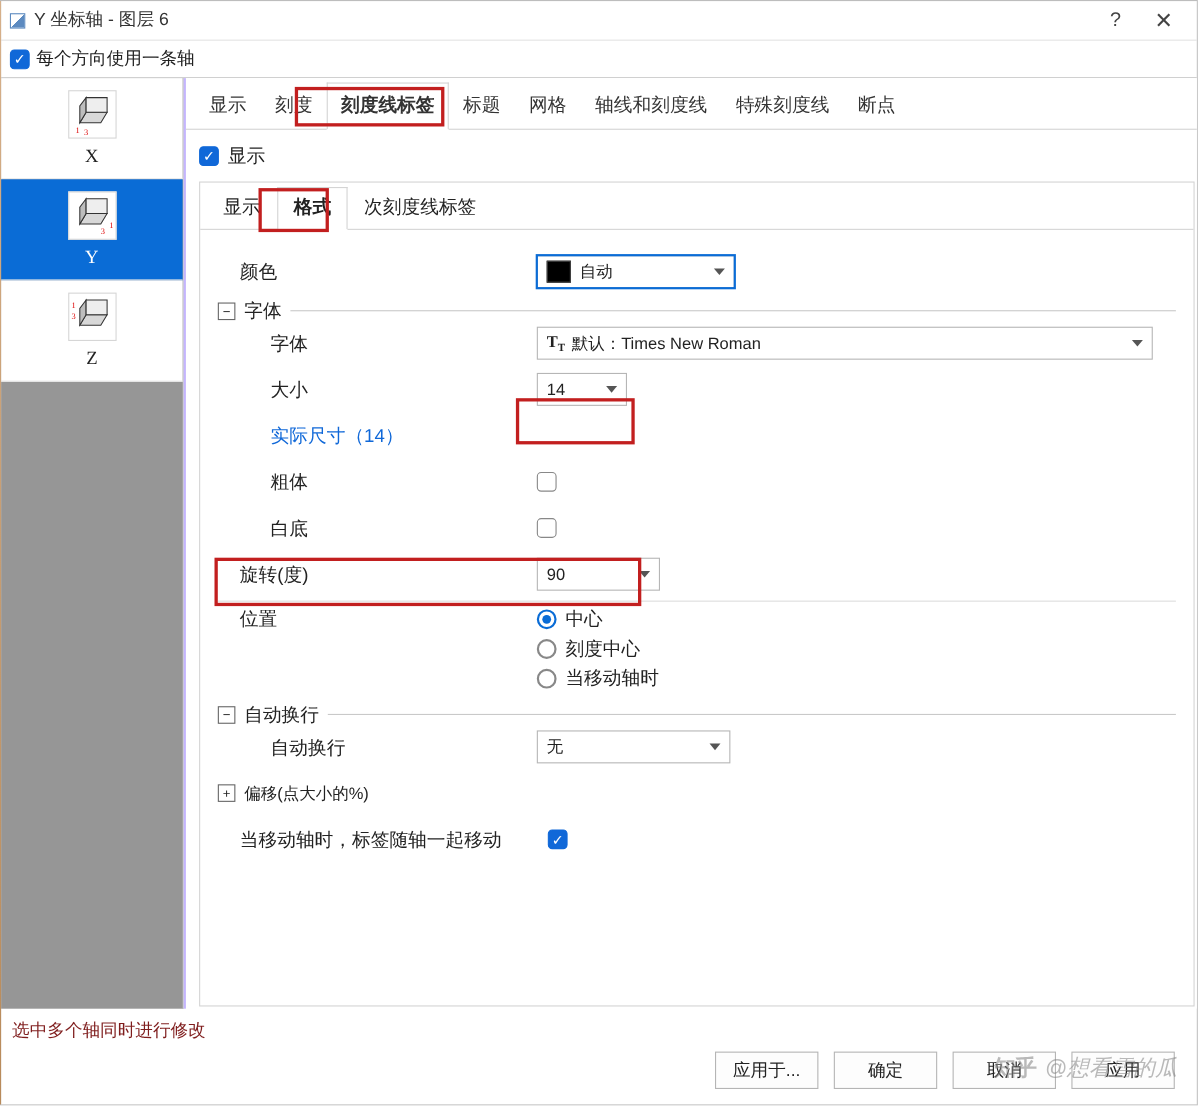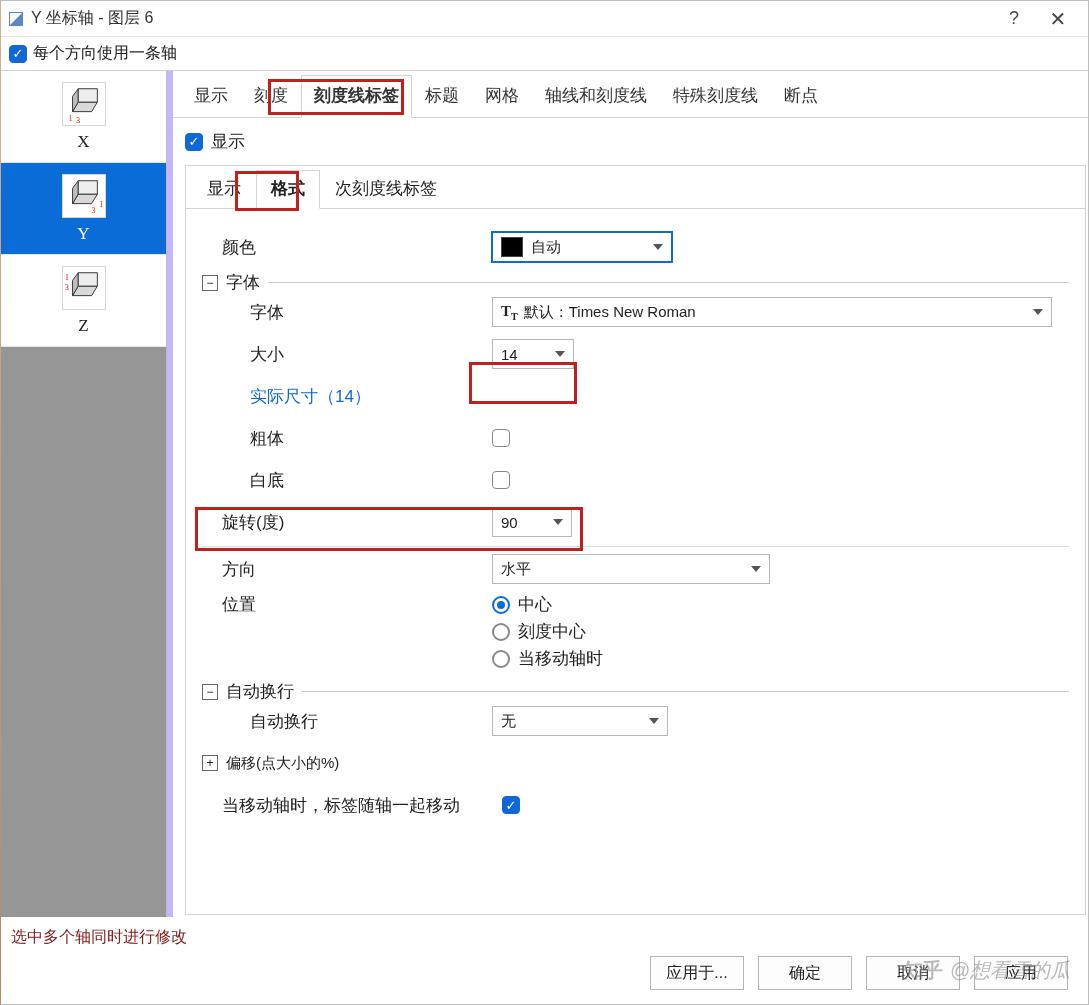--- a/index.html
+++ b/index.html
@@ -101,21 +101,21 @@
     margin-bottom:6px;
     position:relative;
   }
   .axis-thumb svg { position:absolute; inset:0; }
   
   .rightpanel {
     flex:1;
     background:#fff;
     display:flex; flex-direction:column;
     min-width:0;
-    border-left:6px solid #c4b5fd;
+    border-left:2px solid #c4b5fd;
   }
   
   .tabs {
     display:flex;
     border-bottom:1px solid #d4d4d4;
     padding-left:8px;
     padding-top:4px;
     gap:0;
     position:relative;
   }
@@ -382,34 +382,27 @@
               <div class="lbl indent1">粗体</div>
               <div class="checkbox empty"></div>
             </div>
             <div class="row">
               <div class="lbl indent1">白底</div>
               <div class="checkbox empty"></div>
             </div>
 
             <div class="row">
               <div class="lbl">旋转(度)</div>
-              <div class="combo" style="width:80px">
+              <div class="combo" style="width:112px">
                 <span>90</span>
                 <div class="caret"></div>
               </div>
             </div>
             <div style="height:1px;background:#ddd;margin:2px 0 4px"></div>
 
-            <div class="row">
-              <div class="lbl">方向</div>
-              <div class="select" style="width:278px">
-                <span>水平</span>
-                <div class="caret"></div>
-              </div>
-            </div>
 
             <div class="row" style="align-items:flex-start">
               <div class="lbl">位置</div>
               <div>
                 <div class="radiolabel">
                   <span class="radio checked"></span>
                   <span>中心</span>
                 </div>
                 <div class="radiolabel">
                   <span class="radio"></span>

